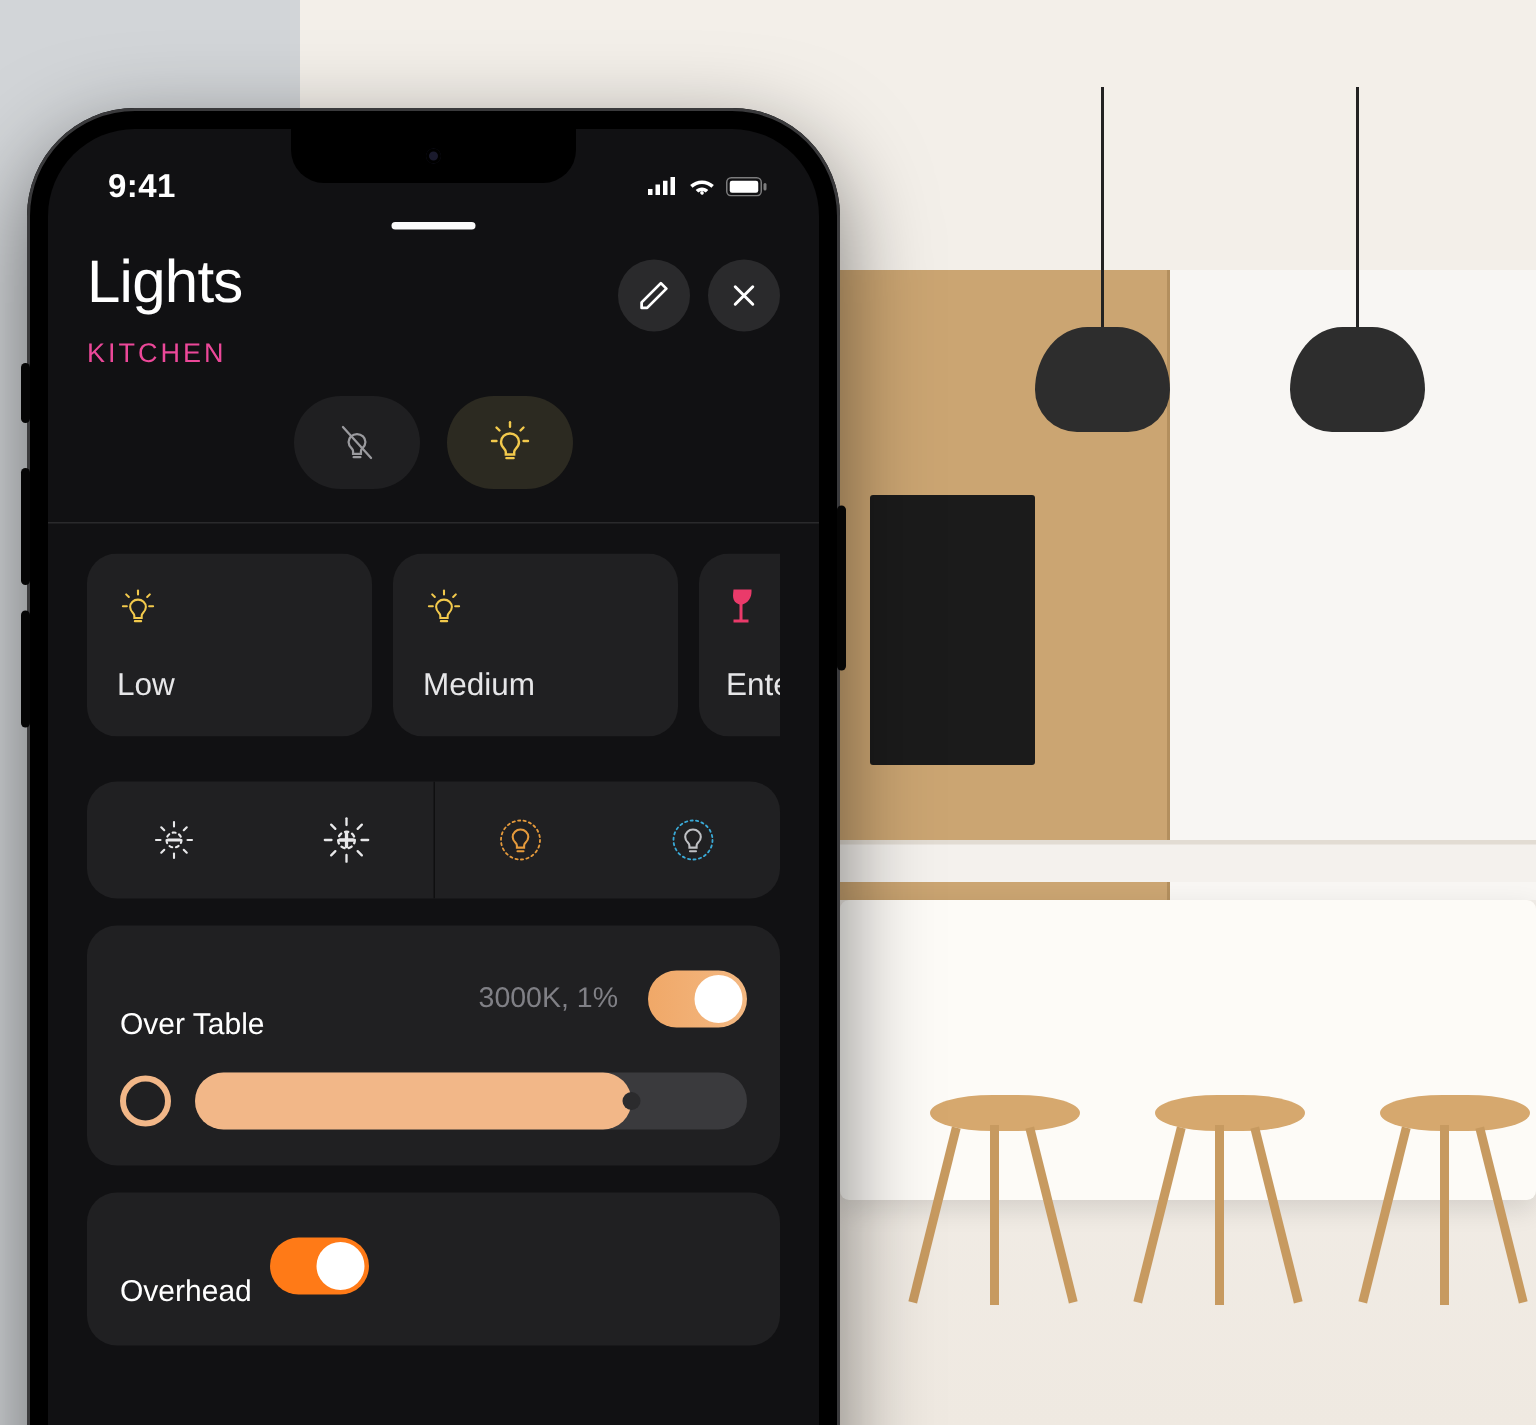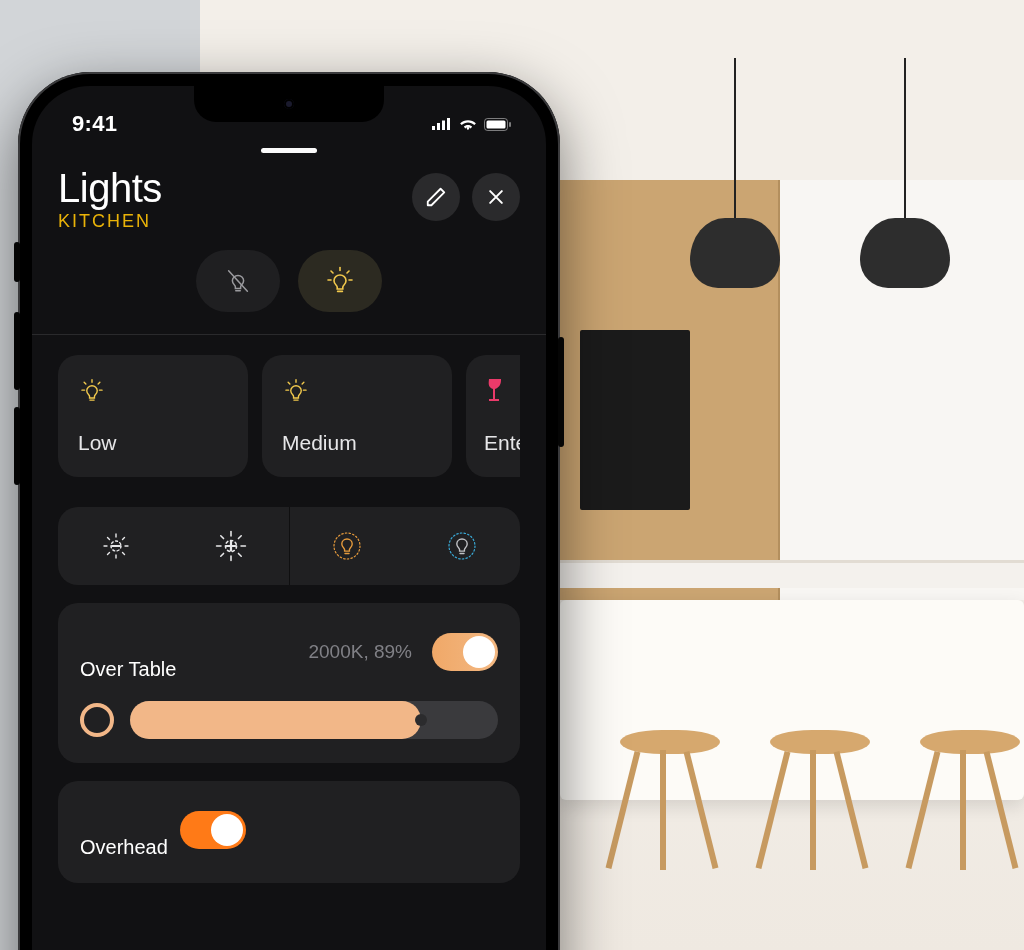--- a/index.html
+++ b/index.html
@@ -63,21 +63,21 @@
   .status-bar {
     display:flex; justify-content:space-between; align-items:center;
     padding: 20px 34px 0 40px; height:56px;
     font-size:22px; font-weight:600; letter-spacing:0.3px;
   }
   .status-icons { display:flex; gap:7px; align-items:center;}
   .grabber { width:56px; height:5px; background:#fafafa; border-radius:3px; margin:6px auto 0;}
   .header { display:flex; align-items:flex-start; padding: 14px 26px 10px 26px; }
   .header-titles { flex:1; }
   .title { font-size:40px; font-weight:400; letter-spacing:-0.5px; line-height:1.05;}
-  .subtitle { font-size:18px; font-weight:500; color:#eab308; letter-spacing:2px; margin-top:2px;}
+  .subtitle { font-size:18px; font-weight:500; color:#ec4899; letter-spacing:2px; margin-top:16px;}
   .hdr-actions { display:flex; gap:12px; margin-top:6px;}
   .round-btn { width:48px; height:48px; border-radius:50%; background:#2a2a2c; display:flex; align-items:center; justify-content:center; cursor:pointer;}
 
   .toggle-row { display:flex; gap:18px; justify-content:center; margin:8px 0 22px;}
   .pill-btn { width:84px; height:62px; border-radius:32px; background:#1f1f21; display:flex; align-items:center; justify-content:center; cursor:pointer;}
   .pill-btn.active { background:#2c2a21; }
 
   .divider { height:1px; background:#2a2a2c; margin:0;}
 
   .section { padding: 20px 26px 10px;}
@@ -347,21 +347,21 @@
                   <line x1="16" y1="25.5" x2="20" y2="25.5"></line>
                 </g>
             </svg>
           </span>
         </div>
       </div>
 
       <div class="light-card">
         <div class="light-row1">
           <div class="light-name">Over Table</div>
-          <div class="light-status">2000K, 89%</div>
+          <div class="light-status">3000K, 1%</div>
           <div class="switch on-soft">
               <div class="knob"></div>
             </div>
         </div>
         <div class="slider-row">
           <div class="color-ring"></div>
           <div class="slider">
             <div class="slider-fill" style="width:79%;"></div>
             <div class="slider-knob" style="left:79%;"></div>
           </div>

